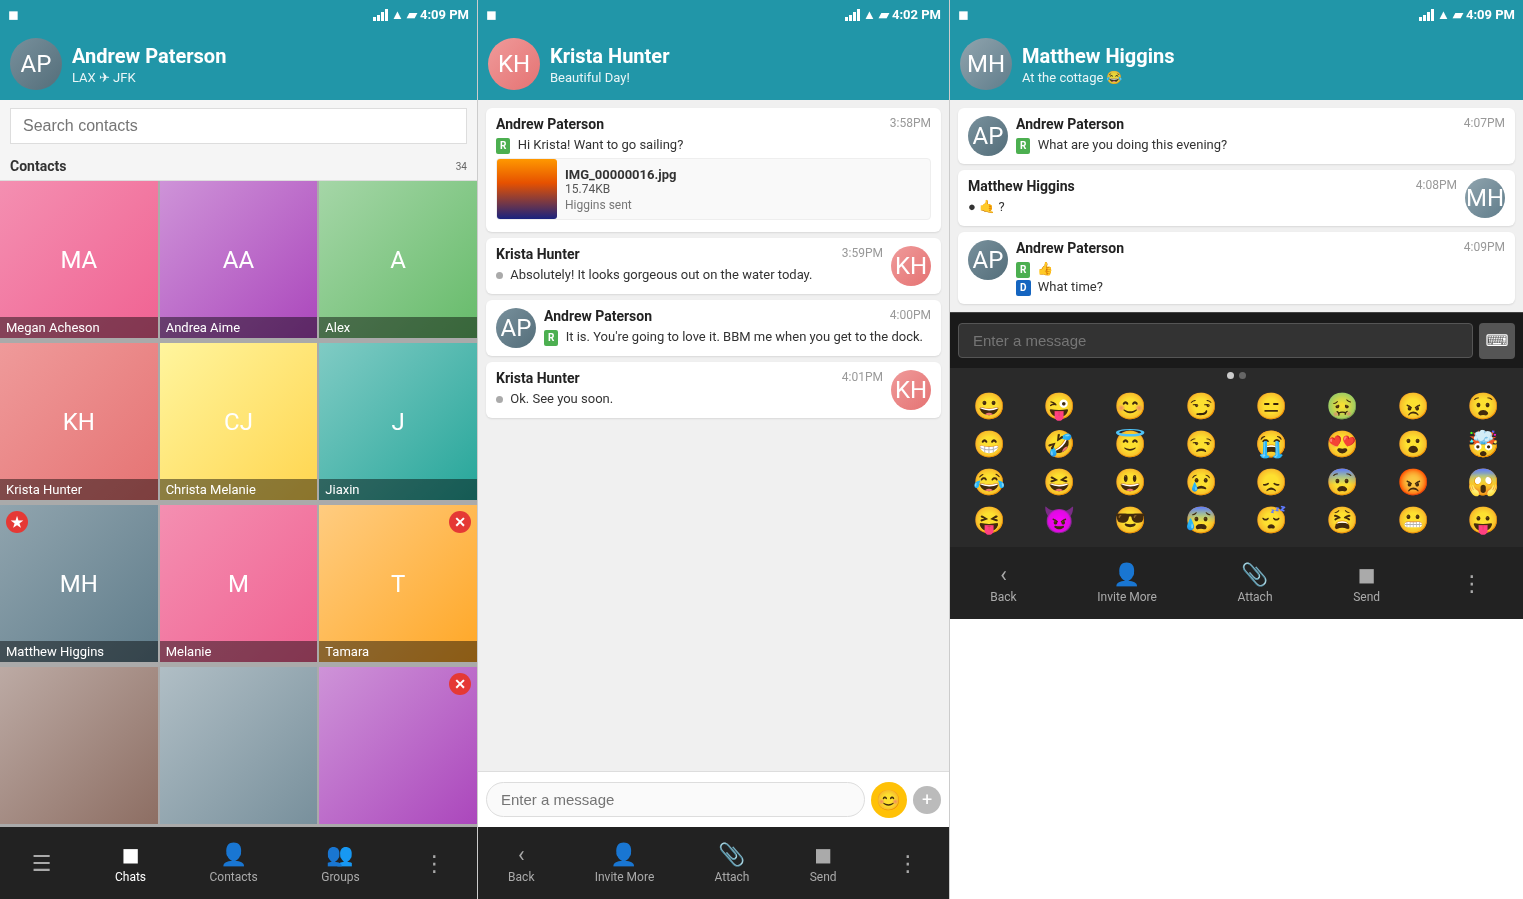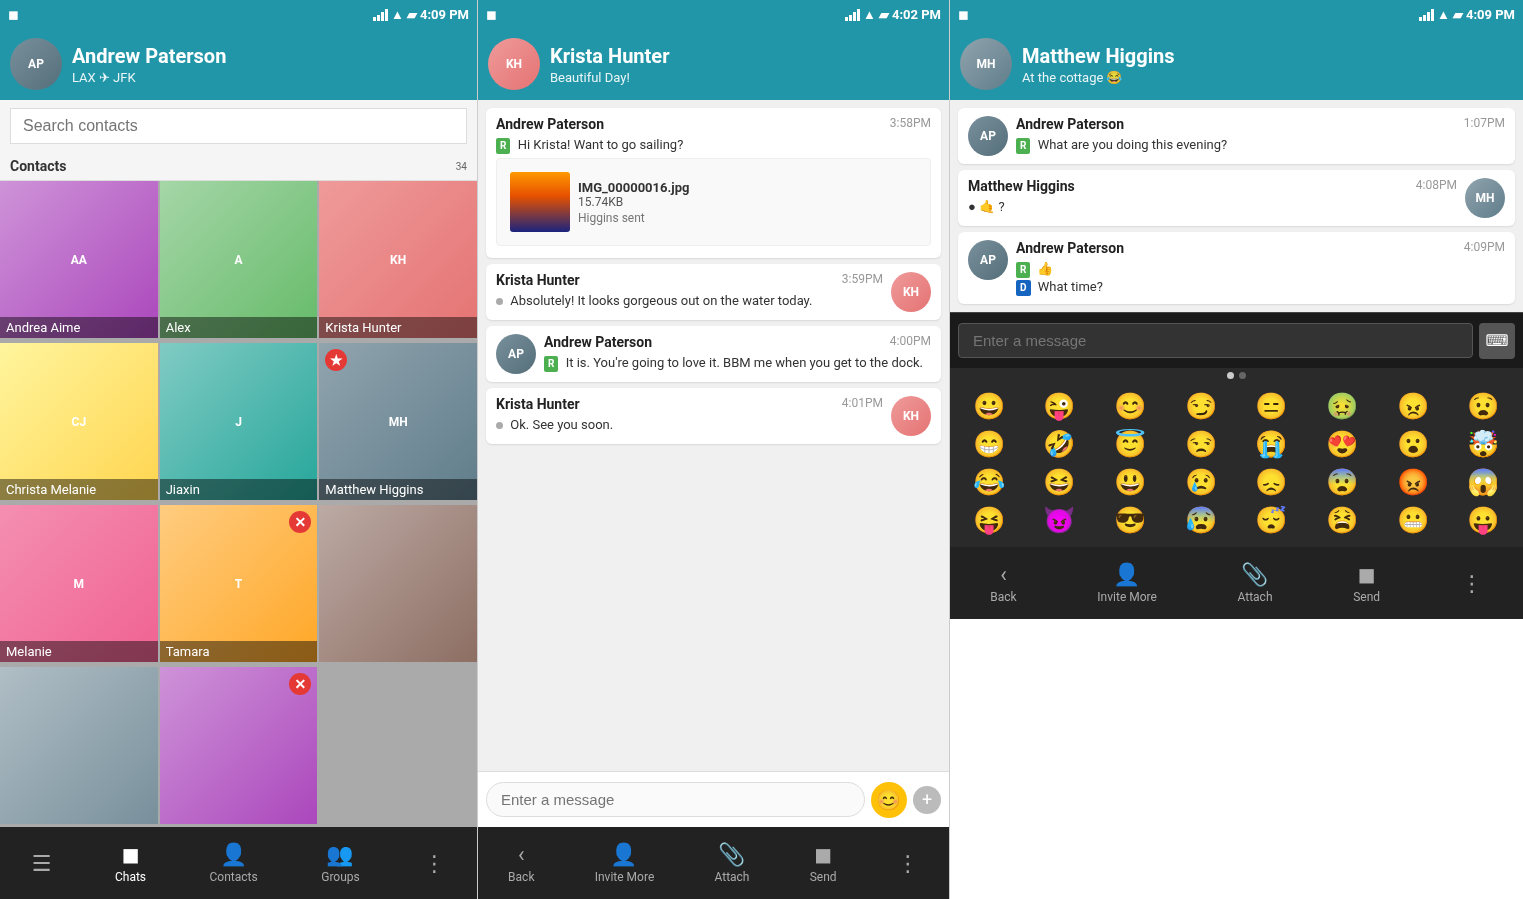--- a/index.html
+++ b/index.html
@@ -53,21 +53,21 @@
     .msg-time { font-size: 12px; color: #999; }
     .msg-avatar { width: 40px; height: 40px; border-radius: 50%; overflow: hidden; flex-shrink: 0; }
     .msg-text { font-size: 13px; color: #333; line-height: 1.4; }
     .msg-row { display: flex; align-items: flex-start; gap: 8px; }
     .msg-row.right-msg { flex-direction: row; }
     .msg-row.left-msg { flex-direction: row; }
     .msg-content { flex: 1; }
     .bbm-r { background: #4caf50; color: white; font-size: 10px; font-weight: bold; padding: 1px 4px; border-radius: 2px; margin-right: 4px; display: inline-block; }
     .bbm-d { background: #1565c0; color: white; font-size: 10px; font-weight: bold; padding: 1px 4px; border-radius: 2px; margin-right: 4px; display: inline-block; }
     .dot-indicator { display: inline-block; width: 7px; height: 7px; background: #aaa; border-radius: 50%; margin-right: 4px; }
-    .img-attachment { display: flex; gap: 8px; align-items: center; margin: 4px 0; padding: 13px; background: #f9f9f9; border: 1px solid #eee; border-radius: 4px; }
+    .img-attachment { display: flex; gap: 8px; align-items: center; margin: 4px 0; padding: 0; background: #f9f9f9; border: 1px solid #eee; border-radius: 4px; }
     .img-thumb { width: 60px; height: 60px; background: linear-gradient(135deg, #ff9800 0%, #f44336 50%, #3f51b5 100%); border-radius: 3px; flex-shrink: 0; display: flex; align-items: center; justify-content: center; overflow: hidden; }
     .img-thumb-inner { width: 100%; height: 100%; background: linear-gradient(180deg, #ff9800 0%, #e65100 40%, #1a237e 100%); }
     .img-info { font-size: 12px; color: #555; }
     .img-name { font-weight: bold; color: #333; font-size: 13px; }
     .img-sent { color: #777; font-size: 12px; margin-top: 2px; }
 
     
     .msg-input-bar { display: flex; align-items: center; padding: 8px; background: white; border-top: 1px solid #ddd; gap: 6px; height: 56px; }
     .msg-input { flex: 1; border: 1px solid #ddd; border-radius: 20px; padding: 8px 14px; font-size: 15px; color: #999; background: #fafafa; }
     .emoji-btn { width: 36px; height: 36px; border-radius: 50%; background: #ffc107; display: flex; align-items: center; justify-content: center; font-size: 20px; cursor: pointer; flex-shrink: 0; }
@@ -83,21 +83,21 @@
     .emoji-row { display: flex; justify-content: space-around; margin-bottom: 4px; }
     .emoji-cell { font-size: 26px; cursor: pointer; padding: 2px; }
     .keyboard-icon-btn { width: 36px; height: 36px; background: #555; border-radius: 4px; display: flex; align-items: center; justify-content: center; color: white; font-size: 16px; cursor: pointer; flex-shrink: 0; }
     .msg-input-bar-3 { display: flex; align-items: center; padding: 6px 8px; background: #1a1a1a; border-top: 1px solid #444; gap: 6px; height: 56px; }
     .msg-input-3 { flex: 1; border: 1px solid #555; border-radius: 4px; padding: 8px 14px; font-size: 15px; color: #999; background: #333; }
     .dot-indicator-row { display: flex; justify-content: center; gap: 5px; padding: 4px 0; background: #2a2a2a; }
     .dot-ind { width: 7px; height: 7px; border-radius: 50%; background: #666; }
     .dot-ind.active { background: #ccc; }
 
     
-    .avatar-placeholder { width: 100%; height: 100%; display: flex; align-items: center; justify-content: center; font-size: 12px; color: white; font-weight: bold; }
+    .avatar-placeholder { width: 100%; height: 100%; display: flex; align-items: center; justify-content: center; font-size: 24px; color: white; font-weight: normal; }
     .av-andrew { background: linear-gradient(135deg, #78909c, #546e7a); }
     .av-krista { background: linear-gradient(135deg, #ef9a9a, #e57373); }
     .av-matthew { background: linear-gradient(135deg, #90a4ae, #607d8b); }
 
     
     .av-megan { background: linear-gradient(135deg, #f48fb1, #f06292); }
     .av-andrea { background: linear-gradient(135deg, #ce93d8, #ab47bc); }
     .av-alex { background: linear-gradient(135deg, #a5d6a7, #66bb6a); }
     .av-krista2 { background: linear-gradient(135deg, #ef9a9a, #e57373); }
     .av-christa { background: linear-gradient(135deg, #fff59d, #ffd54f); }
@@ -148,20 +148,24 @@
   <div class="search-bar">
     <input class="search-input" type="text" placeholder="Search contacts" style="">
   </div>
 
   <div class="contacts-header">
     <span class="contacts-label">Contacts</span>
     <span class="contacts-count">34</span>
   </div>
 
   <div class="contact-grid" id="contact-grid">
+  <div class="contact-cell">
+        <div class="avatar-placeholder av-megan" style="width: 100%; height: 100%;">MA</div>
+        <div class="contact-name">Megan Acheson</div>
+      </div>
       <div class="contact-cell">
         <div class="avatar-placeholder av-andrea" style="width: 100%; height: 100%;">AA</div>
         <div class="contact-name">Andrea Aime</div>
       </div>
       <div class="contact-cell">
         <div class="avatar-placeholder av-alex" style="width: 100%; height: 100%;">A</div>
         <div class="contact-name">Alex</div>
       </div>
       <div class="contact-cell">
         <div class="avatar-placeholder av-krista2" style="width: 100%; height: 100%;">KH</div>
@@ -391,21 +395,21 @@
   <div class="messages-area" style="flex: 0 0 auto; max-height: 290px;">
 
     <div class="msg-bubble">
       <div class="msg-row left-msg">
         <div class="msg-avatar">
           <div class="avatar-placeholder av-andrew">AP</div>
         </div>
         <div class="msg-content">
           <div class="msg-header">
             <span class="msg-sender">Andrew Paterson</span>
-            <span class="msg-time">1:07PM</span>
+            <span class="msg-time">4:07PM</span>
           </div>
           <div class="msg-text">
             <span class="bbm-r">R</span>
             <span>What are you doing this evening?</span>
           </div>
         </div>
       </div>
     </div>
 
     <div class="msg-bubble">

